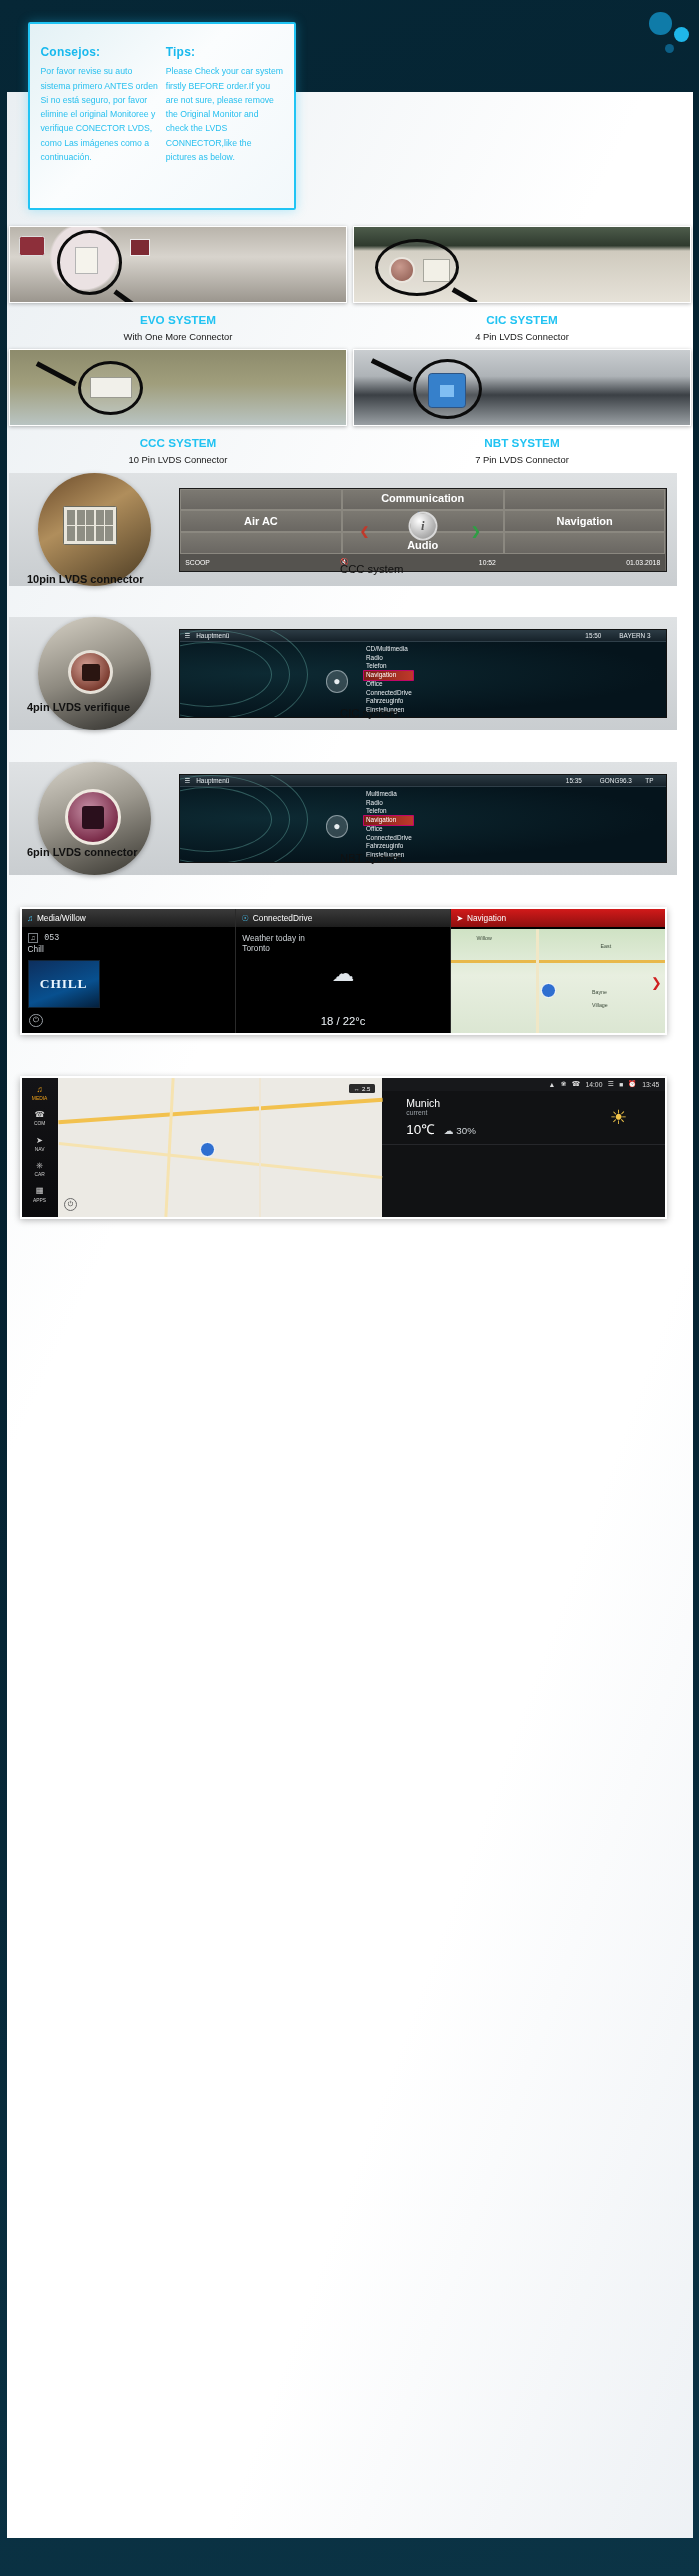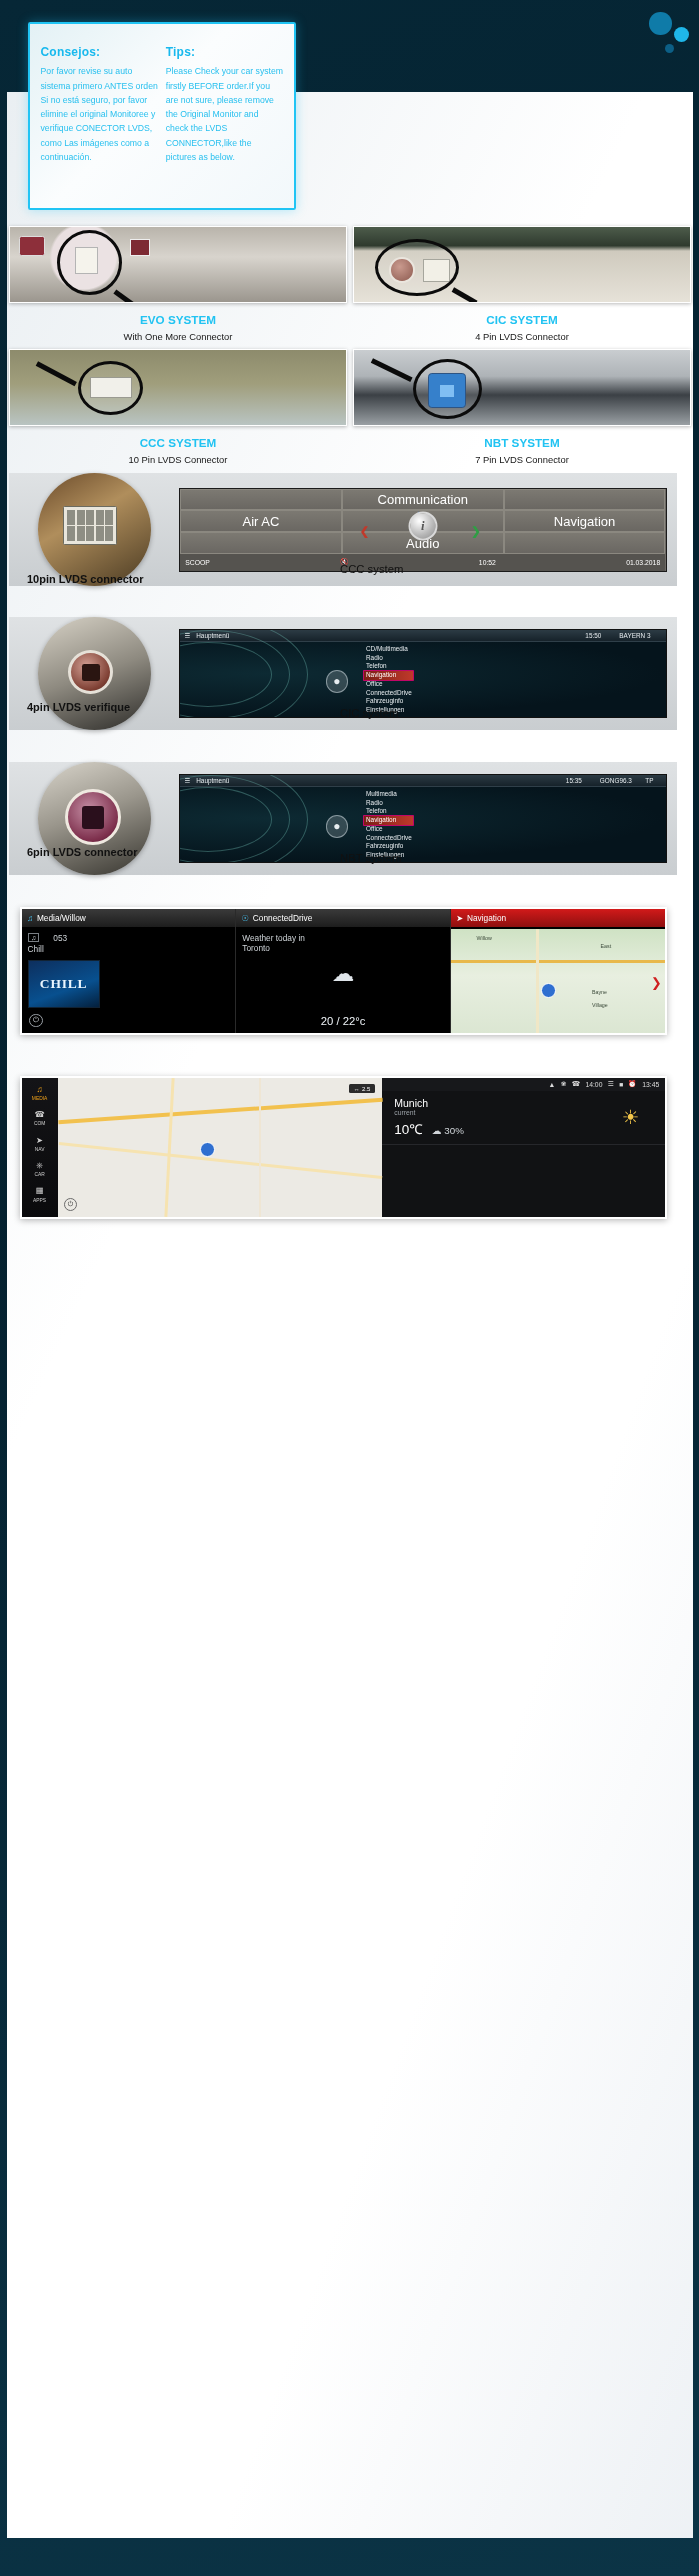--- a/index.html
+++ b/index.html
@@ -69,21 +69,21 @@
   .scr-box { flex: 1; display: flex; align-items: center; padding-right: 10.5px; }
 
   .conn-cap { position: absolute; left: 30px; font-size: 11px; color: #111; font-weight: 600; line-height: 12.8px; }
   .sys-cap { position: absolute; font-size: 11.3px; color: #111; }
 
   
   .ccc-screen { width: 100%; height: 84px; background: #6d6a65; display: grid;
     grid-template-columns: 1fr 1fr 1fr; grid-template-rows: 1fr 1fr 1fr 16.6px;
     border: 1.5px solid #1a1a1a; position: relative; }
   .ccc-cell { border: 0.8px solid #8b8880; background: linear-gradient(180deg,#7c7972,#6a6762);
-              color:#fff; font-size: 13px; display:flex; align-items:center; justify-content:center; }
+              color:#fff; font-size: 11px; display:flex; align-items:center; justify-content:center;font-weight:bold; }
   .ccc-bar { grid-column: 1 / 4; background:#55534f; color:#fff; font-size: 6.8px;
              display:flex; align-items:center; justify-content:space-between; padding: 0 5.3px; }
   .idrive { position:absolute; left: 50%; top: 46%; transform: translate(-50%,-50%);
             width: 29px; height: 29px; border-radius:50%;
             background: radial-gradient(circle at 35% 30%, #fefefe, #b6b6b6 60%, #8c8c8c 100%);
             border: 2.3px solid #d9d9d9; display:flex; align-items:center; justify-content:center;
             color:#555; font-style: italic; font-weight:bold; font-size:12.8px; font-family:"Liberation Serif",serif; }
   .arw { position:absolute; font-size: 11.3px; font-weight:bold; }
 
   
@@ -116,21 +116,21 @@
   
   .bs { display:flex; height:100%; background:#0b0b0c; }
   .bs-rail { width: 36px; background: linear-gradient(180deg,#141417,#0a0a0c); display:flex;
              flex-direction:column; align-items:center; padding-top: 4.5px; gap: 6.8px; }
   .rail-item { display:flex; flex-direction:column; align-items:center; font-size:4.9px; color:#cfcfcf; gap:0.8px; }
   .rail-ico { width: 12.8px; height:12.8px; display:flex; align-items:center; justify-content:center; font-size:8.3px; }
   .bs-map { flex: 1.15; position:relative; background:#eceae4; }
   .bs-right { flex: 1; display:flex; flex-direction:column; background:#111214; }
   .bs-top { display:flex; align-items:center; justify-content:flex-end; gap:5.3px; font-size:6.8px;
             color:#dcdcdc; padding: 2.3px 5.3px; background:#17181b; }
-  .wcard { display:flex; padding: 6px 12px; color:#fff; border-bottom:0.8px solid #26272b;gap:16px; }
+  .wcard { display:flex; padding: 6px 24px; color:#fff; border-bottom:0.8px solid #26272b;gap:16px; }
   .mcard { padding: 6px 7.5px; color:#fff; display:flex; gap:6px; }
 </style>
 </head>
 <body>
 
 <div class="page">
 
   <div class="dot dot-a"></div>
   <div class="dot dot-b"></div>
   <div class="dot dot-c"></div>
@@ -326,21 +326,21 @@
       <span>No signal 11:08 pm</span>
     </div>
     <div class="mr">
 
       <div class="mr-pane">
         <div class="mr-head">
           <span style="color:#49c2f0;">♫</span>
           <span>Media/Willow</span>
         </div>
         <div class="mr-body">
-          <div style="display:flex;gap:14px;align-items:center;">
+          <div style="display:flex;gap:6px;align-items:center;font-family:Liberation Mono, monospace;">
             <span style="font-size:6.8px;border:0.8px solid #7a7f84;padding:0 2.3px;">♫</span>
             <span>053</span>
           </div>
           <div style="margin-top:1.5px;">Chill</div>
           <div style="margin-top:6px;width:72px;height:48px;background:linear-gradient(160deg,#0d2f5e,#08508f 60%,#04203d);display:flex;align-items:center;justify-content:center;border:0.8px solid #123;">
             <span style="color:#eaf6ff;font-size:13.5px;font-weight:bold;letter-spacing:0.8px;font-family:'Liberation Serif',serif;">CHILL</span>
           </div>
         </div>
         <div style="position:absolute;left:7.5px;bottom:6px;width:13.5px;height:13.5px;border:1.5px solid #9aa0a6;border-radius:50%;color:#cfd4d8;font-size:7.5px;display:flex;align-items:center;justify-content:center;">⏻</div>
       </div>
@@ -348,21 +348,21 @@
       <div class="mr-pane">
         <div class="mr-head">
           <span style="color:#49c2f0;">☉</span>
           <span>ConnectedDrive</span>
         </div>
         <div class="mr-body">
           <div>Weather today in</div>
           <div>Toronto</div>
           <div style="margin-top:7.5px;display:flex;align-items:center;justify-content:center;font-size:22.6px;color:#dfe5ea;">☁</div>
         </div>
-        <div style="position:absolute;left:0;right:0;bottom:6px;text-align:center;font-size:11.3px;color:#eef3f7;">20 / 22°c</div>
+        <div style="position:absolute;left:0;right:0;bottom:6px;text-align:center;font-size:11.3px;color:#eef3f7;">18 / 22°c</div>
       </div>
 
       <div class="mr-pane" style="border-right:none;">
         <div class="mr-head" style="background:linear-gradient(180deg,#d21a1a,#8e0f0f);">
           <span>➤</span>
           <span>Navigation</span>
         </div>
         <div style="position:absolute;inset:19.6px 0 0 0;background:
              linear-gradient(180deg,#cfe2c4 0%, #e8efe0 45%, #dbe6d2 100%);">
           <div style="position:absolute;left:0;top:30%;width:100%;height:3px;background:#e8b84b;"></div>

